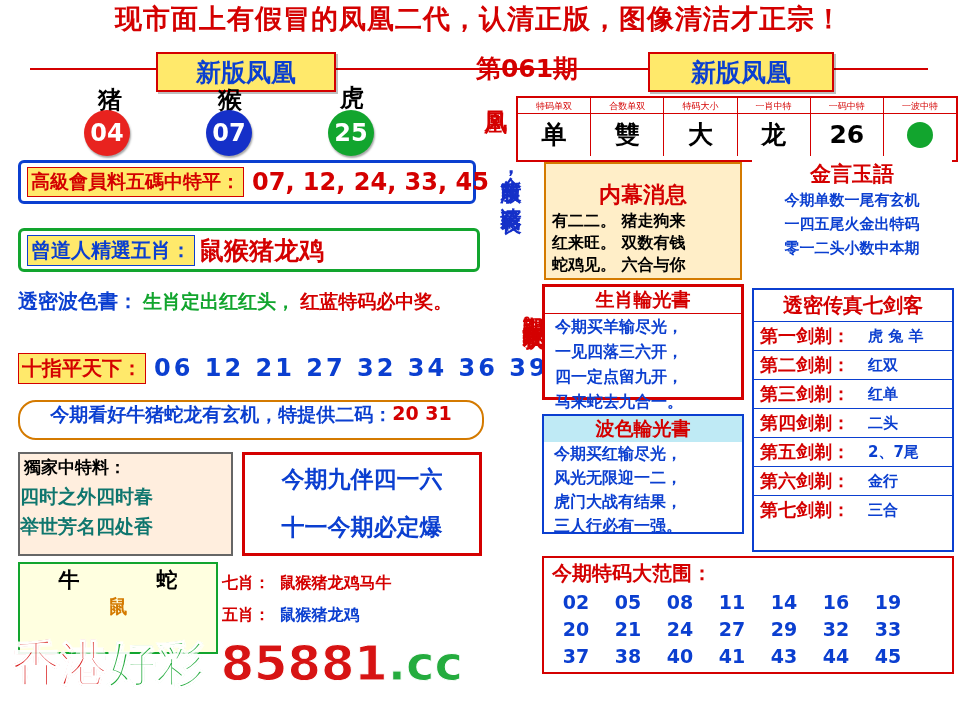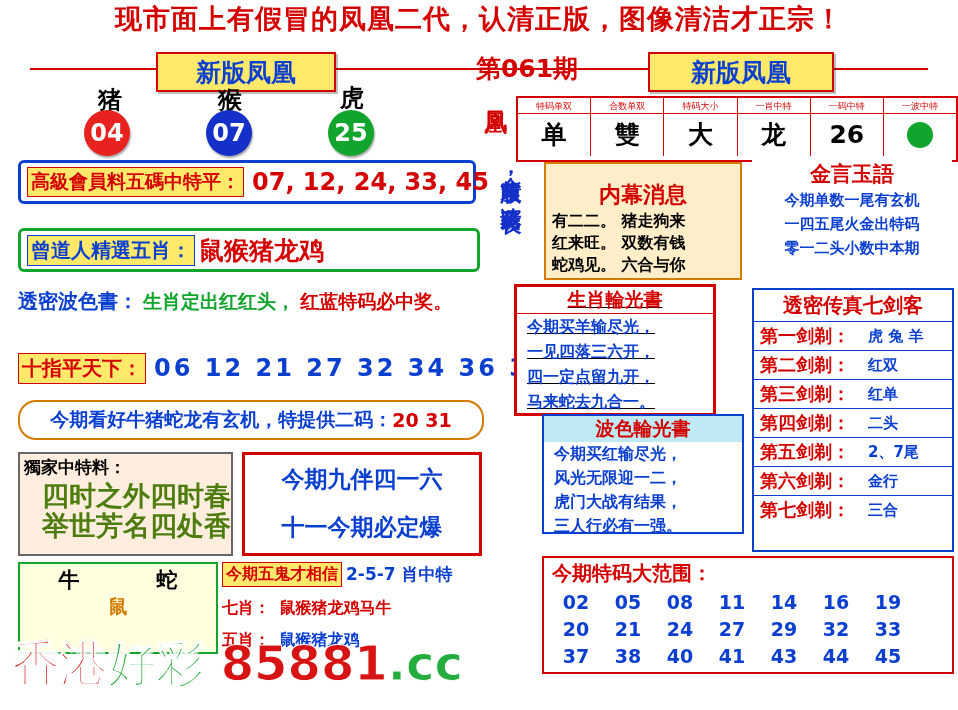--- a/index.html
+++ b/index.html
@@ -97,26 +97,26 @@
   #b3{left:18px;top:288px;width:468px;height:42px;background:#fff;}
   #b3 .t1{color:#0b3fd0;font-size:20px;font-weight:bold;}
   #b3 .t2{color:#12a52e;font-size:19px;font-weight:bold;}
   #b3 .t3{color:#d40000;font-size:19px;font-weight:bold;}
 
   #b4{left:18px;top:348px;width:468px;height:40px;background:#fff;display:flex;align-items:center;}
   #b4 .tag{background:#ffe96b;border:1px solid #d40000;color:#d40000;font-size:20px;font-weight:bold;padding:1px 3px;white-space:nowrap;}
   #b4 .nums{color:#0b3fd0;font-size:24px;font-weight:bold;margin-left:8px;letter-spacing:3px;white-space:nowrap;}
 
   #b5{left:18px;top:400px;width:466px;height:40px;border:2px solid #d47a00;border-radius:18px;background:#fff;}
-  #b5 .inner{display:flex;align-items:center;justify-content:center;height:100%;font-size:19px;font-weight:bold;color:#0b3fd0;white-space:nowrap;}
+  #b5 .inner{display:flex;justify-content:center;height:100%;font-size:19px;font-weight:bold;color:#0b3fd0;white-space:nowrap;}
   #b5 .red{color:#d40000;}
 
   #b6{left:18px;top:452px;width:215px;height:104px;border:2px solid #666;background:#ffeede;}
   #b6 .hd{font-size:17px;font-weight:bold;color:#000;padding:2px 4px;}
-  #b6 .l1,#b6 .l2{font-size:27px;font-weight:bold;color:#4d7c0f;text-align:right;line-height:30px;}
+  #b6 .l1,#b6 .l2{font-size:19px;font-weight:bold;color:#0f766e;text-align:left;line-height:30px;}
 
   #b7{left:242px;top:452px;width:240px;height:104px;border:3px solid #d40000;background:#fff;}
   #b7 .l{font-size:23px;font-weight:bold;color:#0b3fd0;text-align:center;line-height:48px;}
 
   #b8{left:18px;top:562px;width:200px;height:92px;border:2px solid #12a52e;background:#ffffe0;}
   #b8 .r{display:flex;justify-content:space-around;font-size:21px;font-weight:bold;color:#000;padding-top:2px;}
   #b8 .r2{text-align:center;font-size:19px;color:#d47a00;font-weight:bold;}
 
   #b9{left:222px;top:562px;width:262px;height:110px;background:#fff;}
   #b9 .top{display:flex;align-items:center;}
@@ -129,21 +129,21 @@
 
   
   #r1{left:544px;top:162px;width:198px;height:118px;border:2px solid #d47a00;background:#ffeec8;}
   #r1 .ttl{text-align:center;font-size:22px;font-weight:bold;color:#d40000;padding-top:16px;}
   #r1 .ln{font-size:16px;font-weight:bold;color:#000;padding-left:6px;line-height:22px;white-space:nowrap;}
 
   #r2{left:752px;top:160px;width:200px;height:120px;background:#fff;}
   #r2 .ttl{text-align:center;font-size:21px;font-weight:bold;color:#d40000;}
   #r2 .ln{font-size:15px;font-weight:bold;color:#0b3fd0;line-height:24px;text-align:center;white-space:nowrap;}
 
-  #r3{left:514px;top:284px;width:202px;height:132px;border:3px solid #d40000;background:#fff;text-decoration:underline;}
+  #r3{left:542px;top:284px;width:202px;height:116px;border:3px solid #d40000;background:#fff;}
   #r3 .ttl{text-align:center;font-size:19px;font-weight:bold;color:#d40000;border-bottom:1px solid #d40000;}
   #r3 .ln{font-size:16px;font-weight:bold;color:#0b3fd0;line-height:25px;padding-left:10px;white-space:nowrap;}
 
   #r4{left:542px;top:414px;width:202px;height:120px;border:2px solid #0b3fd0;background:#fff;}
   #r4 .ttl{text-align:center;font-size:19px;font-weight:bold;color:#d40000;background:#bfeaf5;}
   #r4 .ln{font-size:16px;font-weight:bold;color:#0b3fd0;line-height:24px;padding-left:10px;white-space:nowrap;}
 
   #r5{left:752px;top:288px;width:202px;height:264px;border:2px solid #0b3fd0;background:#fff;}
   #r5 .ttl{text-align:center;font-size:20px;font-weight:bold;color:#d40000;padding:2px 0;}
   #r5 .row{display:flex;border-top:1px solid #0b3fd0;height:28px;align-items:center;}
@@ -257,24 +257,20 @@
 
   <div class="box" id="b8">
     <div class="r">
       <span>牛</span>
       <span>蛇</span>
     </div>
     <div class="r2">鼠</div>
   </div>
 
   <div class="box" id="b9">
-    <div class="top">
-      <span class="tag">今期五鬼才相信</span>
-      <span class="code">2-5-7 肖中特</span>
-    </div>
     <div class="line">
       <span class="lab">七肖：</span>
       <span class="val">鼠猴猪龙鸡马牛</span>
     </div>
     <div class="line line2">
       <span class="lab">五肖：</span>
       <span class="val">鼠猴猪龙鸡</span>
     </div>
   </div>
 

